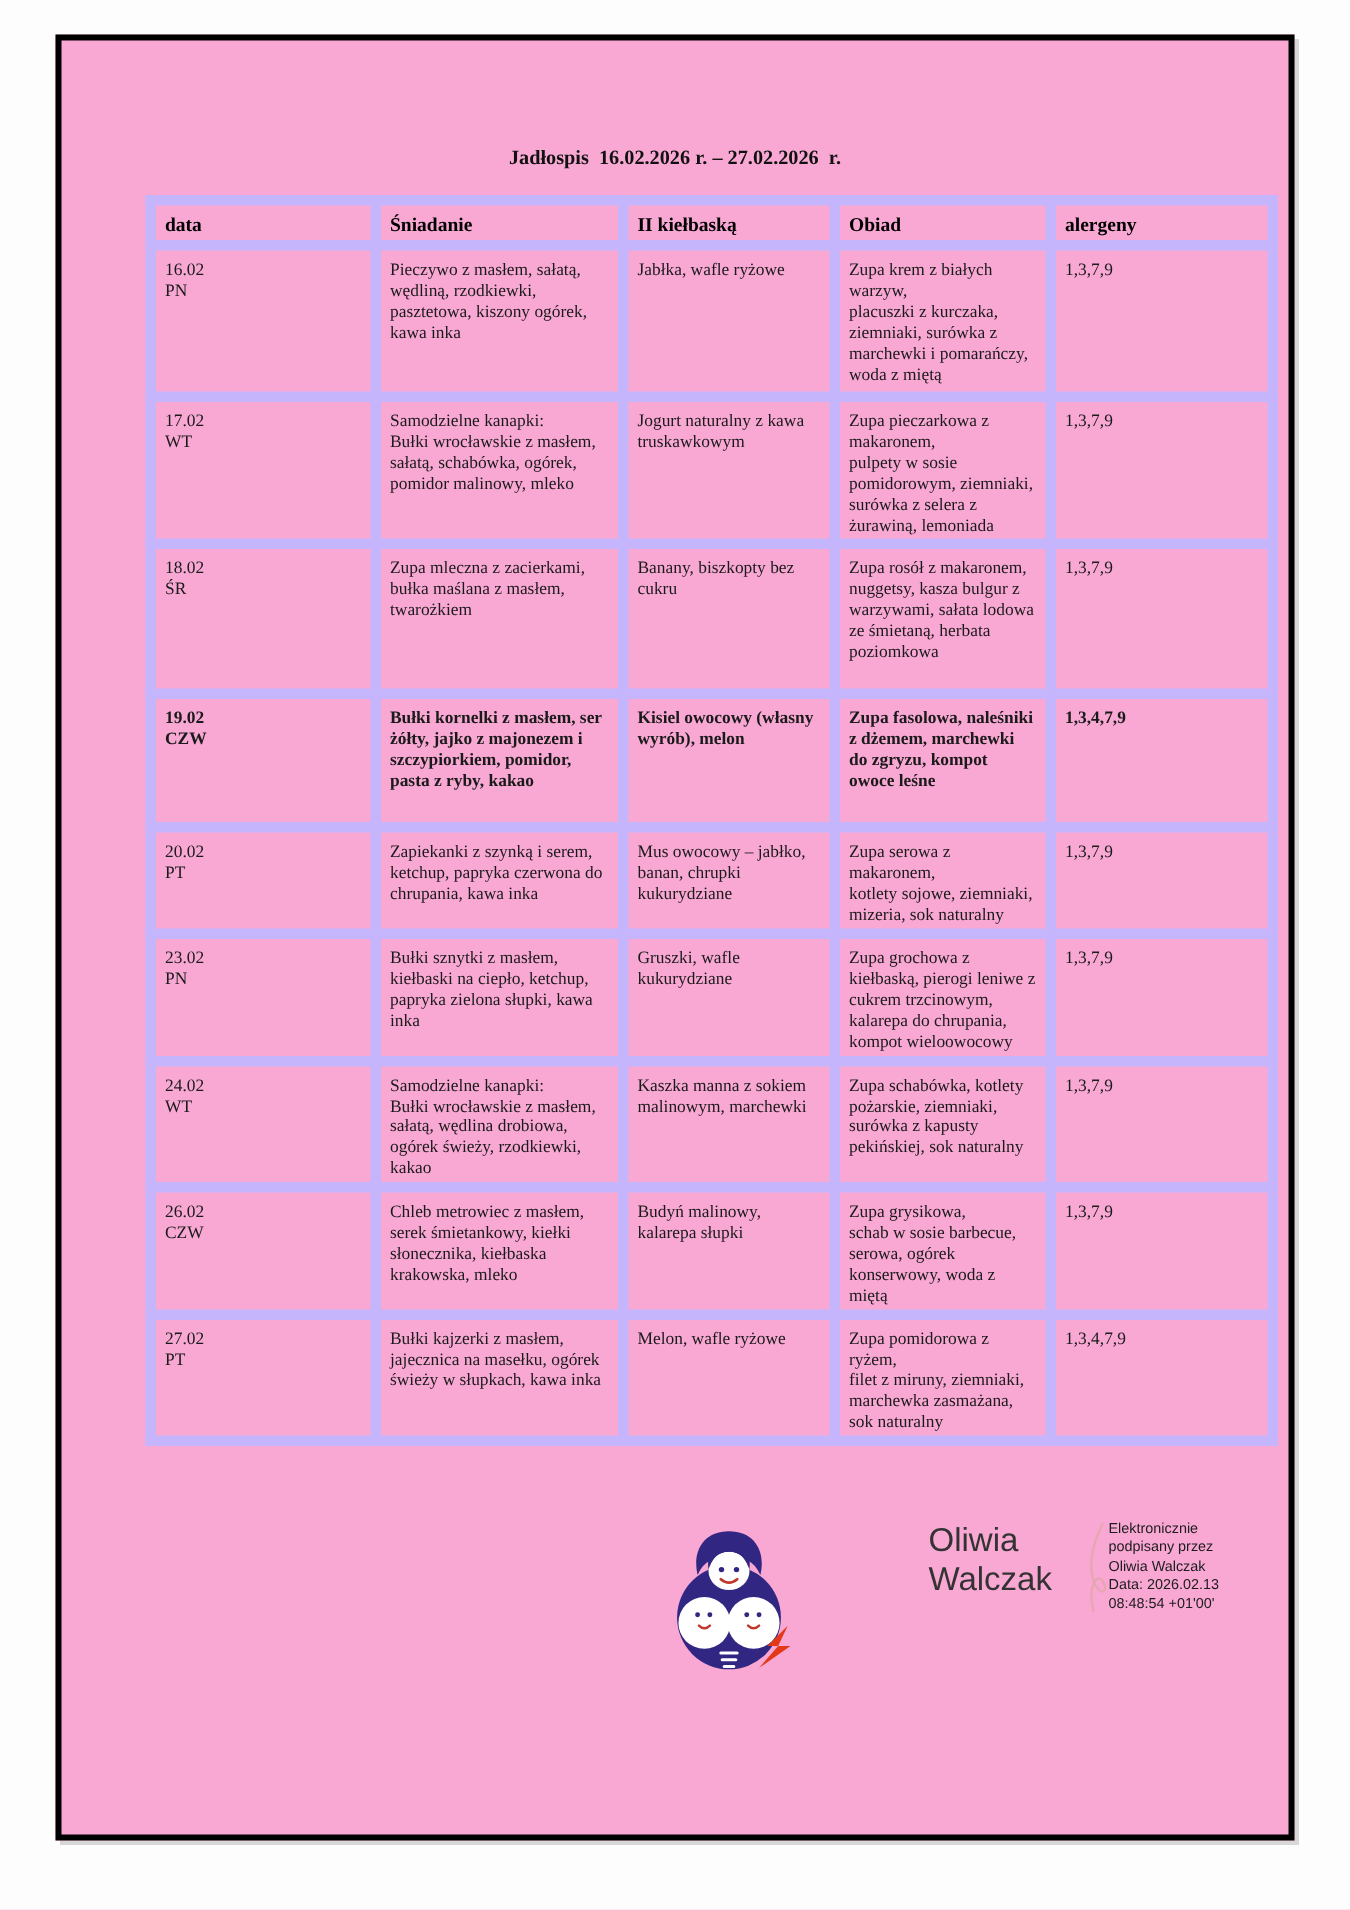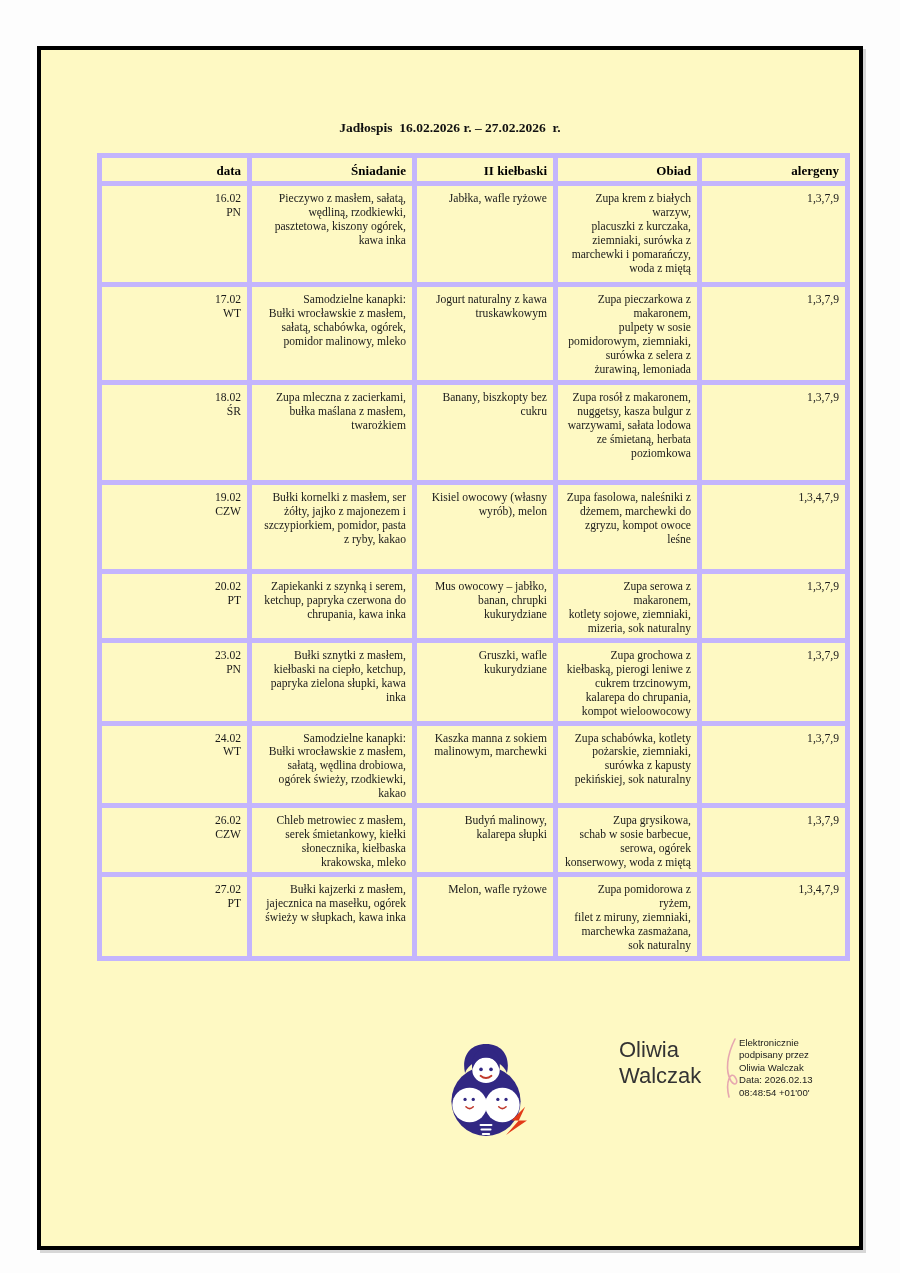--- a/index.html
+++ b/index.html
@@ -1,42 +1,42 @@
 <!DOCTYPE html>
 <html><head>
 <meta charset="utf-8">
 <style>
   * { margin:0; padding:0; box-sizing:border-box; }
   html,body { width:900px; height:1273px; background:#fdfdfd; font-family:"Liberation Serif", serif; }
   .page-frame {
-    position:absolute; left:37px; top:46px; width:826px; height:1204px;
-    border:4px solid #000; background:#fef9c3;
+    position:absolute; left:37px; top:23px; width:826px; height:1204px;
+    border:4px solid #000; background:#f9a8d4;
     box-shadow:3px 3px 0 rgba(0,0,0,0.15);
   }
   .doc-title {
     position:absolute; top:70px; left:0; width:100%;
     text-align:center; font-weight:bold; font-size:13.5px; color:#111;
     white-space:pre;
   }
   table.menu {
     position:absolute; left:56px; top:103px; width:748px;
     border-collapse:collapse; table-layout:fixed;
   }
   table.menu th, table.menu td {
-    border:5px solid #c4b5fd; vertical-align:top;
-    padding:6px 6px 2px 6px; text-align:right;
+    border:7px solid #c4b5fd; vertical-align:top;
+    padding:6px 6px 2px 6px; text-align:left;
   }
   table.menu th { font-size:13px; font-weight:bold; height:27px; padding-top:5px; color:#000; }
   table.menu td { font-size:11.6px; line-height:1.2; color:#1a1a1a; white-space:pre-line; }
   col.c-date { width:150px; } col.c-bf { width:165px; } col.c-sbf { width:141px; }
   col.c-din { width:144px; } col.c-al { width:148px; }
   tbody tr:nth-child(1) { height:101px; }
   tbody tr:nth-child(2) { height:98px; }
   tbody tr:nth-child(3) { height:100px; }
-  tbody tr:nth-child(4) { height:89px; }
+  tbody tr:nth-child(4) { height:89px;font-weight:bold; }
   tbody tr:nth-child(5) { height:69px; }
   tbody tr:nth-child(6) { height:70px; }
   tbody tr:nth-child(7) { height:70px; }
   tbody tr:nth-child(8) { height:69px; }
   tbody tr:nth-child(9) { height:84px;margin-top:28px; }
   tbody tr:nth-child(10){ height:69px; }
   .day-label { display:block; }
   .footer { position:absolute; left:0; top:985px; width:100%; height:160px; }
   .logo { position:absolute; left:399px; top:8px; }
   .sig-block { position:absolute; left:578px; top:2px; }
@@ -63,21 +63,21 @@
       <col class="c-date">
         <col class="c-bf">
         <col class="c-sbf">
         <col class="c-din">
         <col class="c-al">
     </colgroup>
     <thead>
       <tr>
         <th>data</th>
         <th>Śniadanie</th>
-        <th>II kiełbaski</th>
+        <th>II kiełbaską</th>
         <th>Obiad</th>
         <th>alergeny</th>
       </tr>
     </thead>
     <tbody>
       <tr>
         <td><span>16.02</span><span class="day-label">PN</span></td>
         <td>Pieczywo z masłem, sałatą, wędliną, rzodkiewki, pasztetowa, kiszony ogórek, kawa inka</td>
         <td>Jabłka, wafle ryżowe</td>
         <td>Zupa krem z białych warzyw,

